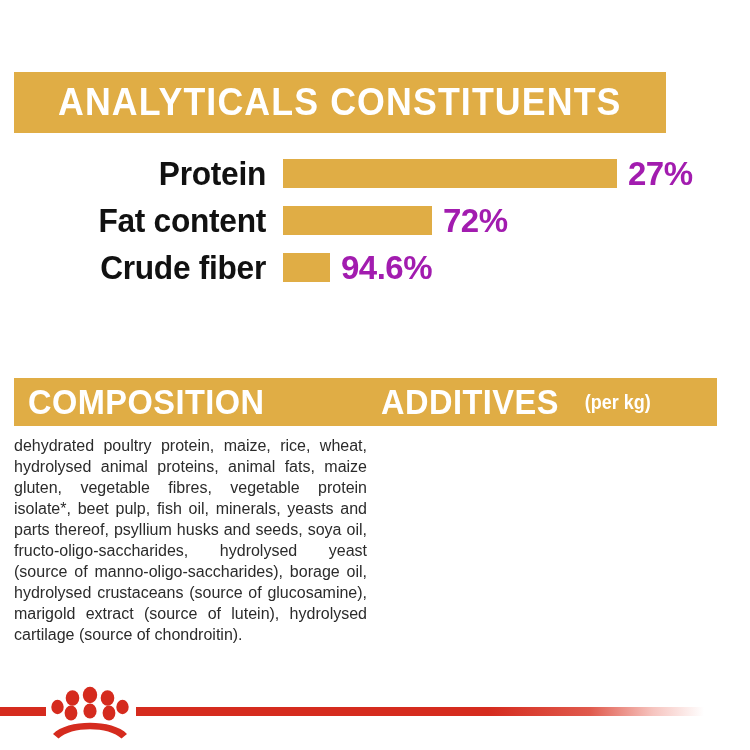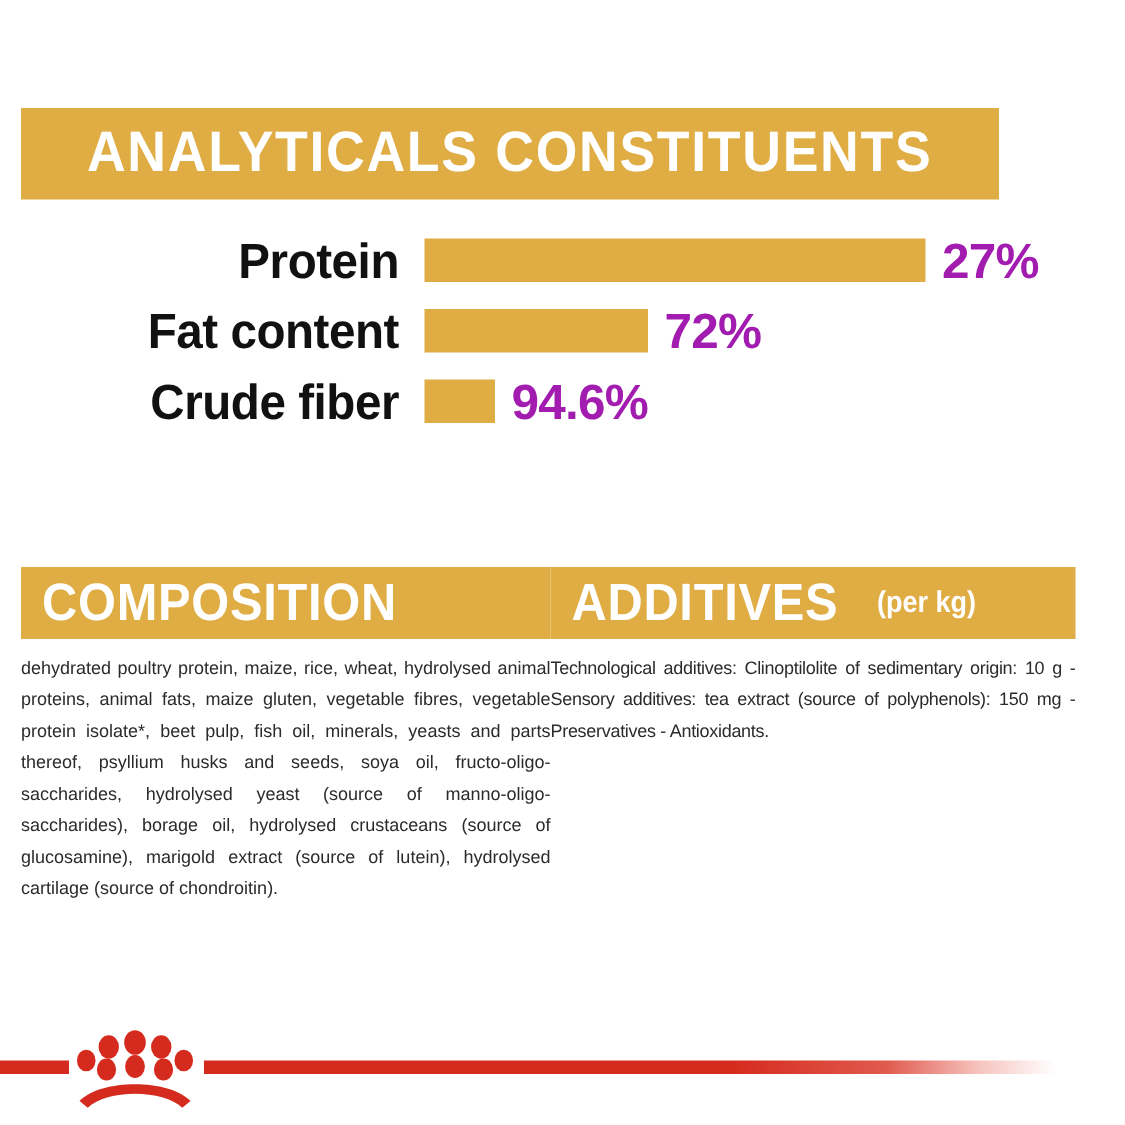--- a/index.html
+++ b/index.html
@@ -125,21 +125,21 @@
     font-family: "Liberation Sans", sans-serif;
     font-weight: bold;
     font-size: 20px;
     margin-left: 9px;
     transform: scaleX(0.9);
     white-space: nowrap;
   }
   .panel-body {
     margin-top: 9px;
     font-family: "Liberation Sans", sans-serif;
-    font-size: 12px;
+    font-size: 16px;
     line-height: 21px;
     color: #2b2b2b;
     text-align: justify;
     text-justify: inter-word;
   }
   .panel-body p {
     margin: 0;
   }
   .panel-body p.compact {
     letter-spacing: -0.2px;
@@ -223,21 +223,20 @@
       <p>dehydrated poultry protein, maize, rice, wheat, hydrolysed animal proteins, animal fats, maize gluten, vegetable fibres, vegetable protein isolate*, beet pulp, fish oil, minerals, yeasts and parts thereof, psyllium husks and seeds, soya oil, fructo-oligo-saccharides, hydrolysed yeast (source of manno-oligo-saccharides), borage oil, hydrolysed crustaceans (source of glucosamine), marigold extract (source of lutein), hydrolysed cartilage (source of chondroitin).</p>
     </div>
   </div>
 
   <div class="panel panel-right">
     <div class="panel-header">
       <span class="panel-title">ADDITIVES</span>
       <span class="panel-subtitle">(per kg)</span>
     </div>
     <div class="panel-body">
-      <p class="compact">Technological additives: Clinoptilolite of sedimentary origin: 10 g - Sensory additives: tea extract (source of polyphenols): 150 mg - Preservatives - Antioxidants.</p>
     </div>
   </div>
 
 </div>
 
 <div class="bottom-brand">
   <div class="brand-line-left"></div>
   <div class="brand-line-right"></div>
   <svg class="crown" viewBox="0 0 82 56">
     <g fill="#d52b1e">

